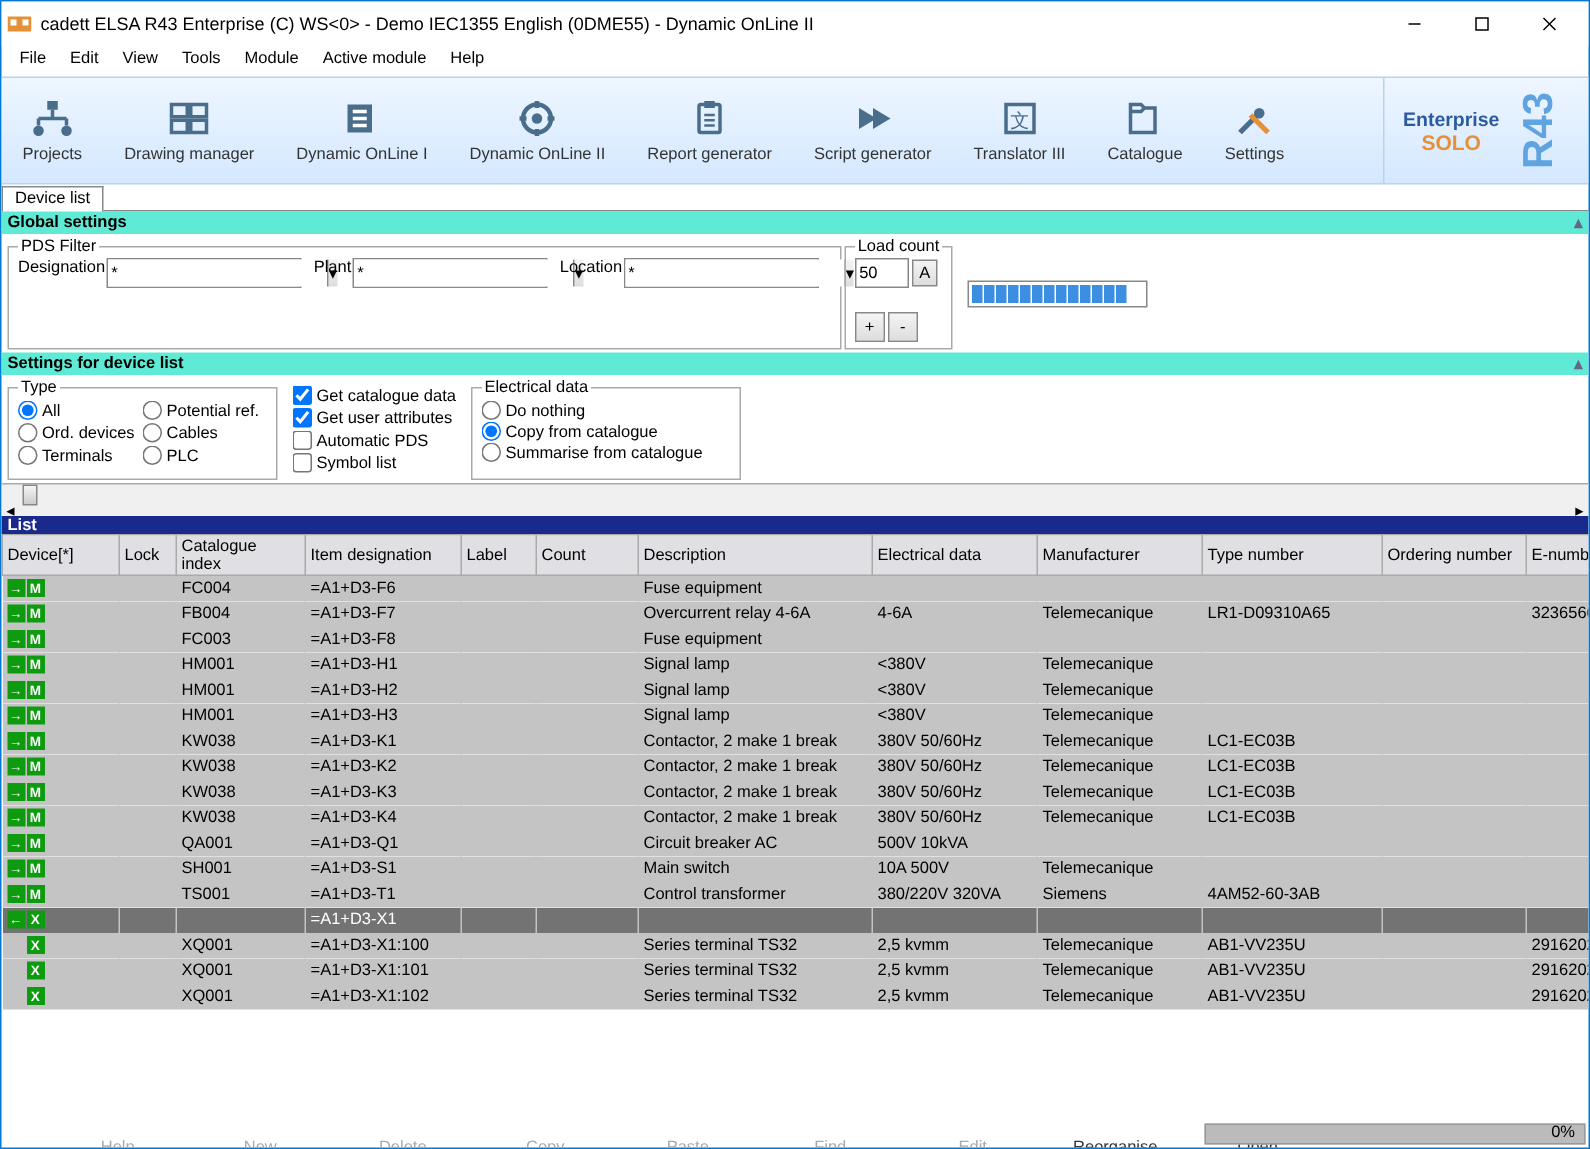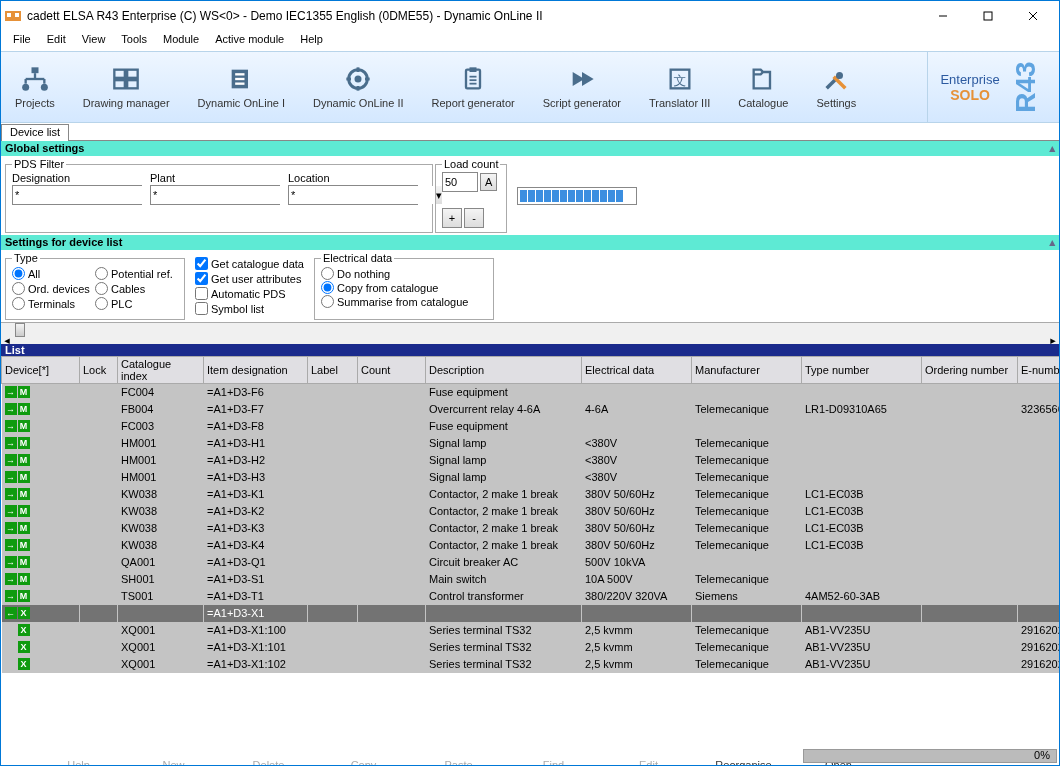--- a/index.html
+++ b/index.html
@@ -16,38 +16,38 @@
 .menubar { height: 20px; display: flex; padding: 0 4px; }
 .menubar .menu-item { padding: 2px 8px; cursor: pointer; }
 
 
 .toolbar { height: 72px; background: linear-gradient(to bottom, #eef6ff 0%, #d4e8ff 100%); display: flex; border-top: 1px solid #b8d4ea; border-bottom: 1px solid #b8d4ea; }
 .tool-btn { display: flex; flex-direction: column; align-items: center; justify-content: center; padding: 4px 14px; cursor: pointer; gap: 4px; }
 .tool-icon { width: 28px; height: 28px; color: #4a6d8c; }
 .tool-label { color: #333; white-space: nowrap; }
 .logo-area { margin-left: auto; display: flex; align-items: center; padding: 0 8px; border-left: 1px solid #b8d4ea; }
 .logo-enterprise { display: flex; flex-direction: column; align-items: center; padding: 0 4px; }
-.logo-text1 { color: #2c5aa0; font-size: 13px; font-weight: 400; }
+.logo-text1 { color: #2c5aa0; font-size: 13px; font-weight: 700; }
 .logo-text2 { color: #e69138; font-size: 14px; font-weight: 700; }
 .logo-r43 { font-size: 28px; font-weight: 700; color: #5fa4e0; transform: rotate(-90deg); margin-left: -4px; }
 
 
 .tabstrip { height: 18px; display: flex; border-bottom: 1px solid #888; }
 .tab { padding: 1px 8px; border: 1px solid #888; border-bottom: none; background: #f0f0f0; cursor: pointer; margin-right: -1px; }
 .tab.active { background: #fff; position: relative; top: 1px; }
 
 
 .section-hdr { background: #5eead4; color: #000; padding: 1px 4px; font-weight: 700; display: flex; }
 .section-hdr .grip { margin-left: auto; color: #668; }
 
 
 .settings-row { display: flex; padding: 2px 4px; gap: 2px; }
 fieldset { border: 1px solid #aaa; padding: 2px 6px 4px 6px; margin: 0; }
 legend { padding: 0 2px; font-size: 11px; }
-.field-col { display: flex; flex-direction: column; gap: 1px; margin-right: 8px; }
+.field-col { display: flex; flex-direction: row; gap: 1px; margin-right: 8px; }
 .combo { width: 130px; height: 20px; display: flex; align-items: center; border: 1px solid #888; background: #fff; }
 .combo input { border: none; flex: 1; height: 18px; padding: 0 2px; font-size: 11px; outline: none; }
 .combo .dd { width: 16px; height: 18px; background: linear-gradient(#f4f4f4,#ddd); border-left: 1px solid #888; display:flex;align-items:center;justify-content:center; }
 .small-inp { width: 36px; height: 20px; border: 1px solid #888; text-align: left; padding: 0 2px; }
 .sq-btn { width: 20px; height: 20px; border: 1px solid #888; background: linear-gradient(#f4f4f4,#ddd); display:flex;align-items:center;justify-content:center;cursor:pointer; }
 .progress-segments { display: flex; gap: 1px; border: 1px solid #888; background: #fff; width: 120px; height: 18px; padding: 2px; align-items: center; }
 .seg { width: 7px; height: 12px; background: #3b8ee0; }
 .radio-row, .check-row { display: flex; align-items: center; gap: 3px; white-space: nowrap; margin: 1px 0; }
 .radio-row input, .check-row input { margin: 0; }
 

